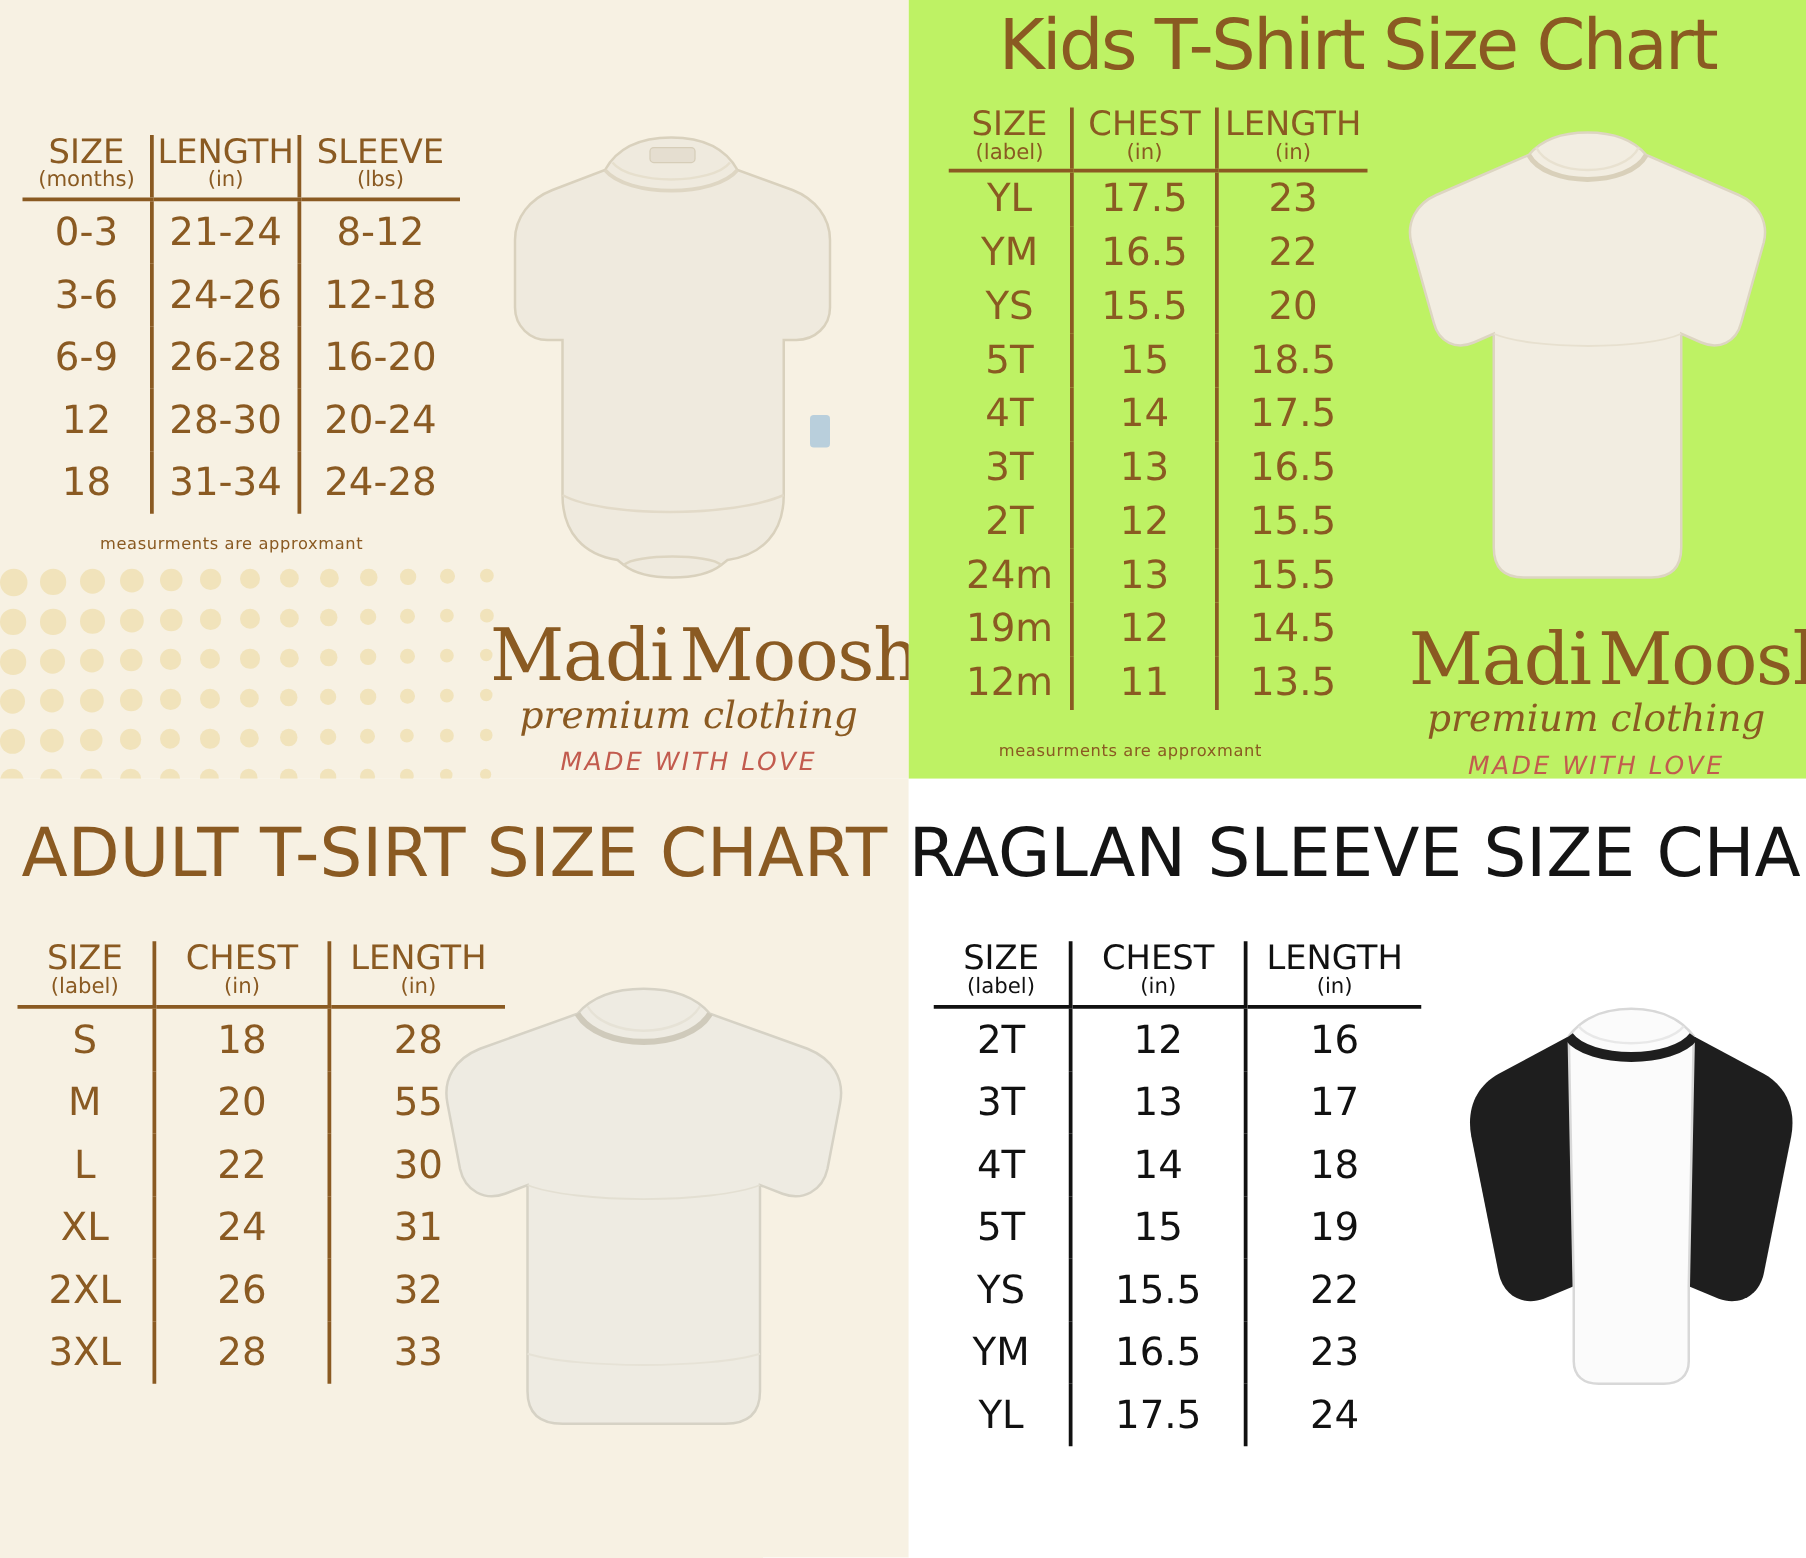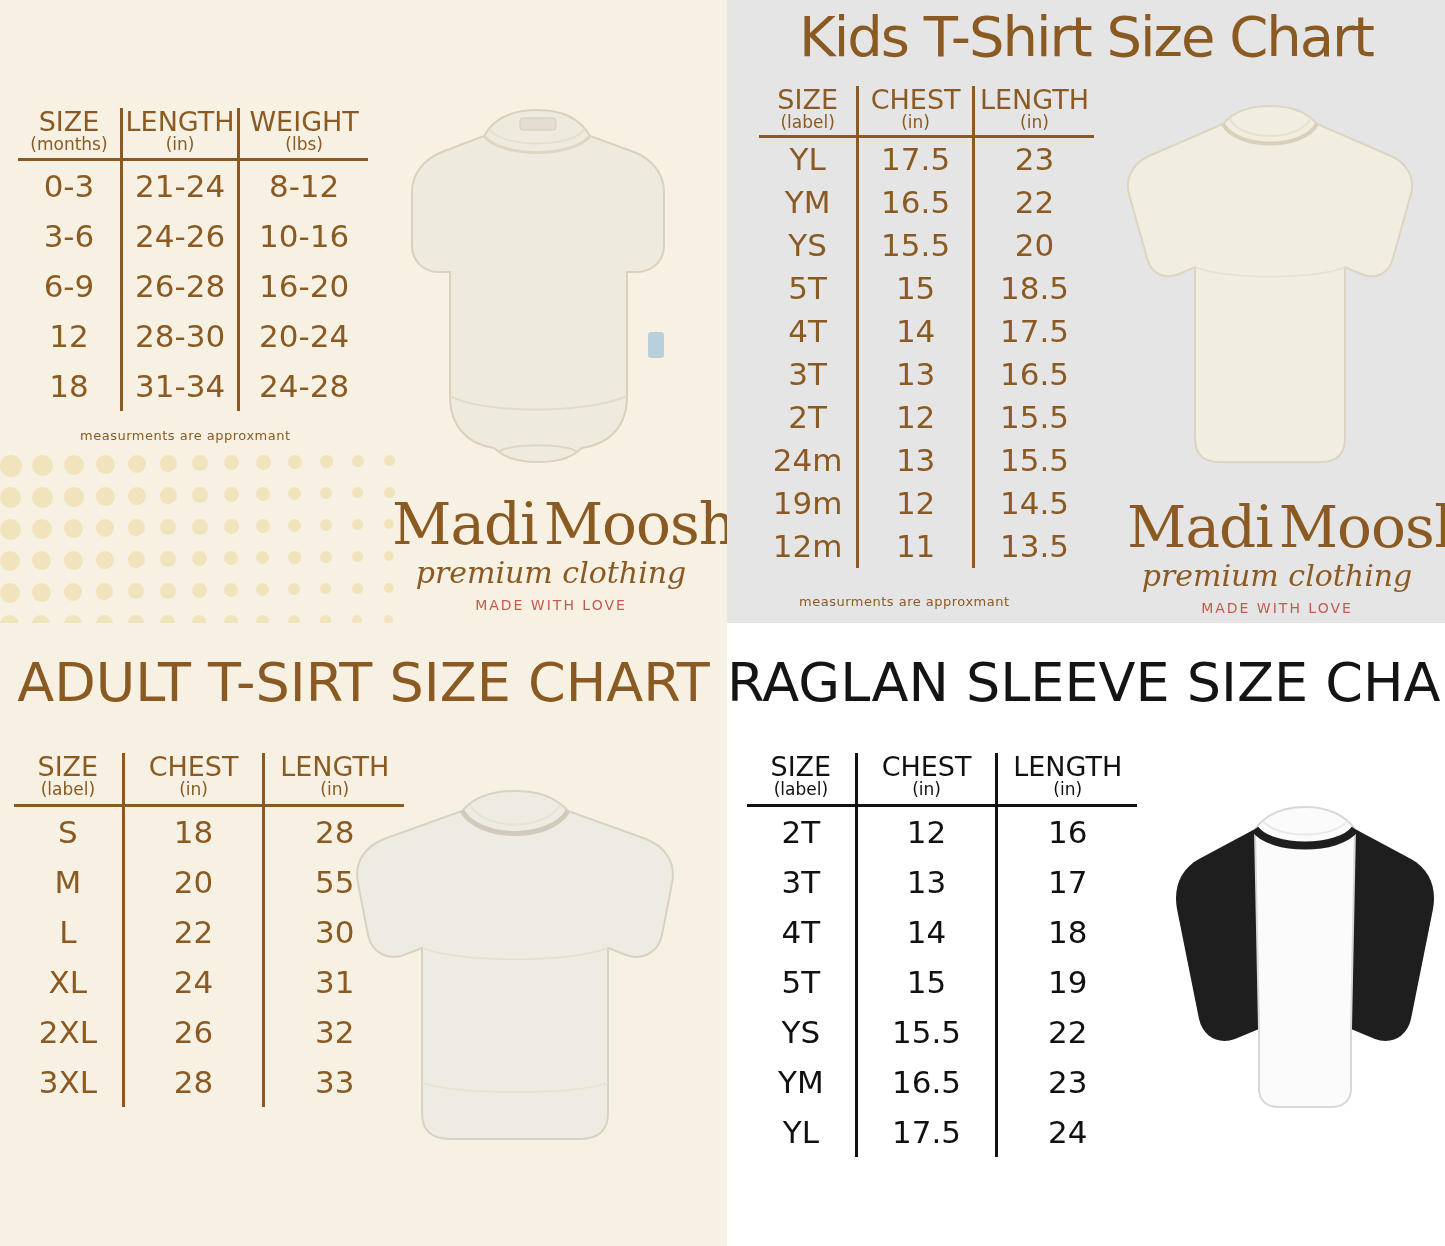--- a/index.html
+++ b/index.html
@@ -21,21 +21,21 @@
     grid-template-columns: 727px 718px;
     grid-template-rows: 623px 623px;
   }
   .panel {
     position: relative;
     overflow: hidden;
     box-sizing: border-box;
   }
   
   .panel-onesie   { background: #f7f1e3; }
-  .panel-kids     { background: #e5e5e5; }
+  .panel-kids     { background: #bef264; }
   .panel-adult    { background: #f7f1e3; padding-left: 12px; }
   .panel-raglan   { background: #ffffff; }
 
   
   .title {
     position: absolute;
     left: 0;
     right: 0;
     text-align: center;
     font-family: "DejaVu Sans", sans-serif;
@@ -119,23 +119,24 @@
   }
   .brand .name .m2 { margin-left: 6px; }
   .brand .tag {
     font-family: "DejaVu Serif", serif;
     font-style: italic;
     font-size: 30px;
     line-height: 1.2;
     margin-top: 2px;
   }
   .brand .love {
-    font-size: 14px;
+    font-size: 20px;
     letter-spacing: 2px;
     margin-top: 6px;
+    font-style: italic;
   }
   .brand-brown .name, .brand-brown .tag { color: #8a5a22; }
   .brand-brown .love { color: #c25b4e; }
 
   
   .dots {
     position: absolute;
     pointer-events: none;
   }
   .dots i {
@@ -241,33 +242,33 @@
           <tr>
         <td class="hr-brown brown" style="width:105px; padding-bottom:4px;">
           <div class="hdr-main">SIZE</div>
           <div class="hdr-sub">(months)</div>
         </td>
         <td class="hr-brown brown vr-brown" style="width:115px; padding-bottom:4px;">
           <div class="hdr-main">LENGTH</div>
           <div class="hdr-sub">(in)</div>
         </td>
         <td class="hr-brown brown vr-brown" style="width:130px; padding-bottom:4px;">
-          <div class="hdr-main">WEIGHT</div>
+          <div class="hdr-main">SLEEVE</div>
           <div class="hdr-sub">(lbs)</div>
         </td>
       </tr>
       <tr>
         <td class="cell brown" style="height:50px;text-align:center;">0-3</td>
         <td class="cell brown vr-brown">21-24</td>
         <td class="cell brown vr-brown">8-12</td>
       </tr>
       <tr>
         <td class="cell brown" style="height:50px;">3-6</td>
         <td class="cell brown vr-brown">24-26</td>
-        <td class="cell brown vr-brown">10-16</td>
+        <td class="cell brown vr-brown">12-18</td>
       </tr>
       <tr>
         <td class="cell brown" style="height:50px;">6-9</td>
         <td class="cell brown vr-brown">26-28</td>
         <td class="cell brown vr-brown">16-20</td>
       </tr>
       <tr>
         <td class="cell brown" style="height:50px;">12</td>
         <td class="cell brown vr-brown">28-30</td>
         <td class="cell brown vr-brown">20-24</td>

